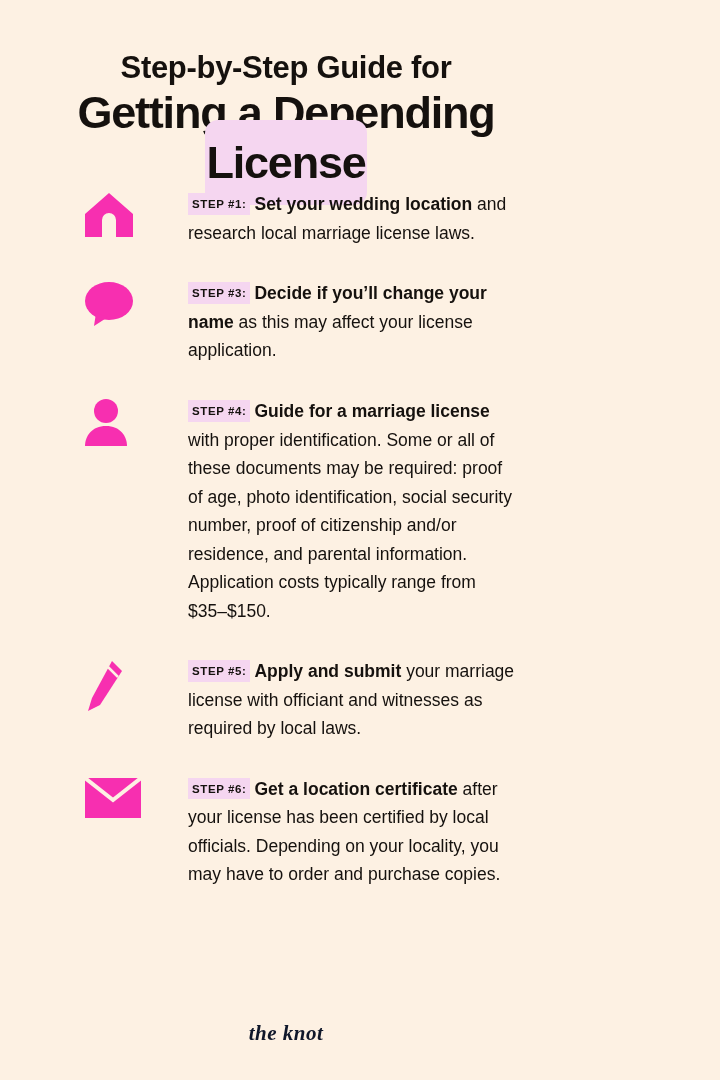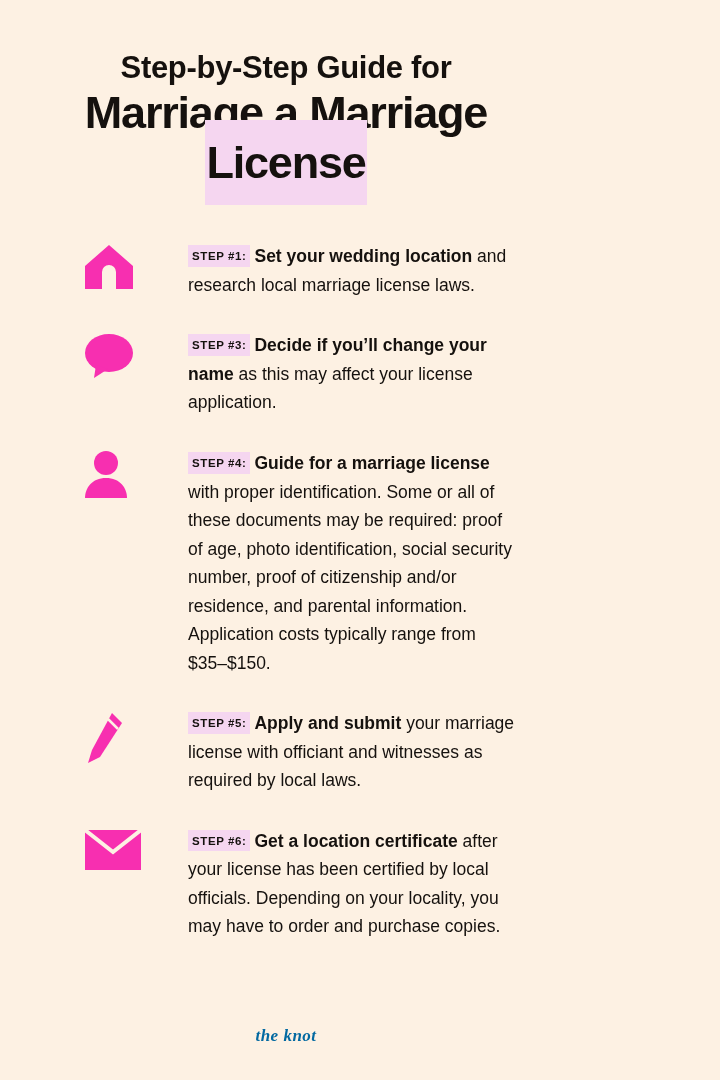--- a/index.html
+++ b/index.html
@@ -37,23 +37,23 @@
     font-size: 45px;
     font-weight: bold;
     letter-spacing: -1.2px;
     color: #15110e;
     line-height: 1.12;
     margin-top: 2px;
   }
   .title-line2 .hl {
     background: #f5d6f0;
     padding: 17px 1px;
+    border-radius: 13px;
   }
   .steps {
-    margin-top: 52px;
     padding-left: 84px;
     padding-right: 54px;
   }
   .step {
     display: flex;
     align-items: flex-start;
     margin-bottom: 30px;
   }
   .icon-cell {
     width: 104px;
@@ -93,33 +93,33 @@
     position: absolute;
     bottom: 34px;
     left: 0;
     width: 100%;
     text-align: center;
   }
   .logo {
     font-family: "Liberation Serif", serif;
     font-style: italic;
     font-weight: bold;
-    font-size: 17px;
+    font-size: 21px;
     letter-spacing: 0.5px;
-    color: #0369a1;
+    color: #0f172a;
   }
 </style>
 </head>
 <body>
 
 <div class="page">
 
   <div class="header">
     <div class="title-line1">Step-by-Step Guide for</div>
-    <div class="title-line2"><span>Marriage a Marriage </span><span class="hl">License</span></div>
+    <div class="title-line2"><span>Getting a Depending </span><span class="hl">License</span></div>
   </div>
 
   <div class="steps">
 
     <div class="step">
       <div class="icon-cell">
         <svg width="50" height="46" viewBox="0 0 50 46">
           <path d="M25 1 L49 22 L49 45 L32 45 L32 28 A7 7 0 0 0 18 28 L18 45 L1 45 L1 22 Z" fill="#f72fb0"></path>
         </svg>
       </div>

